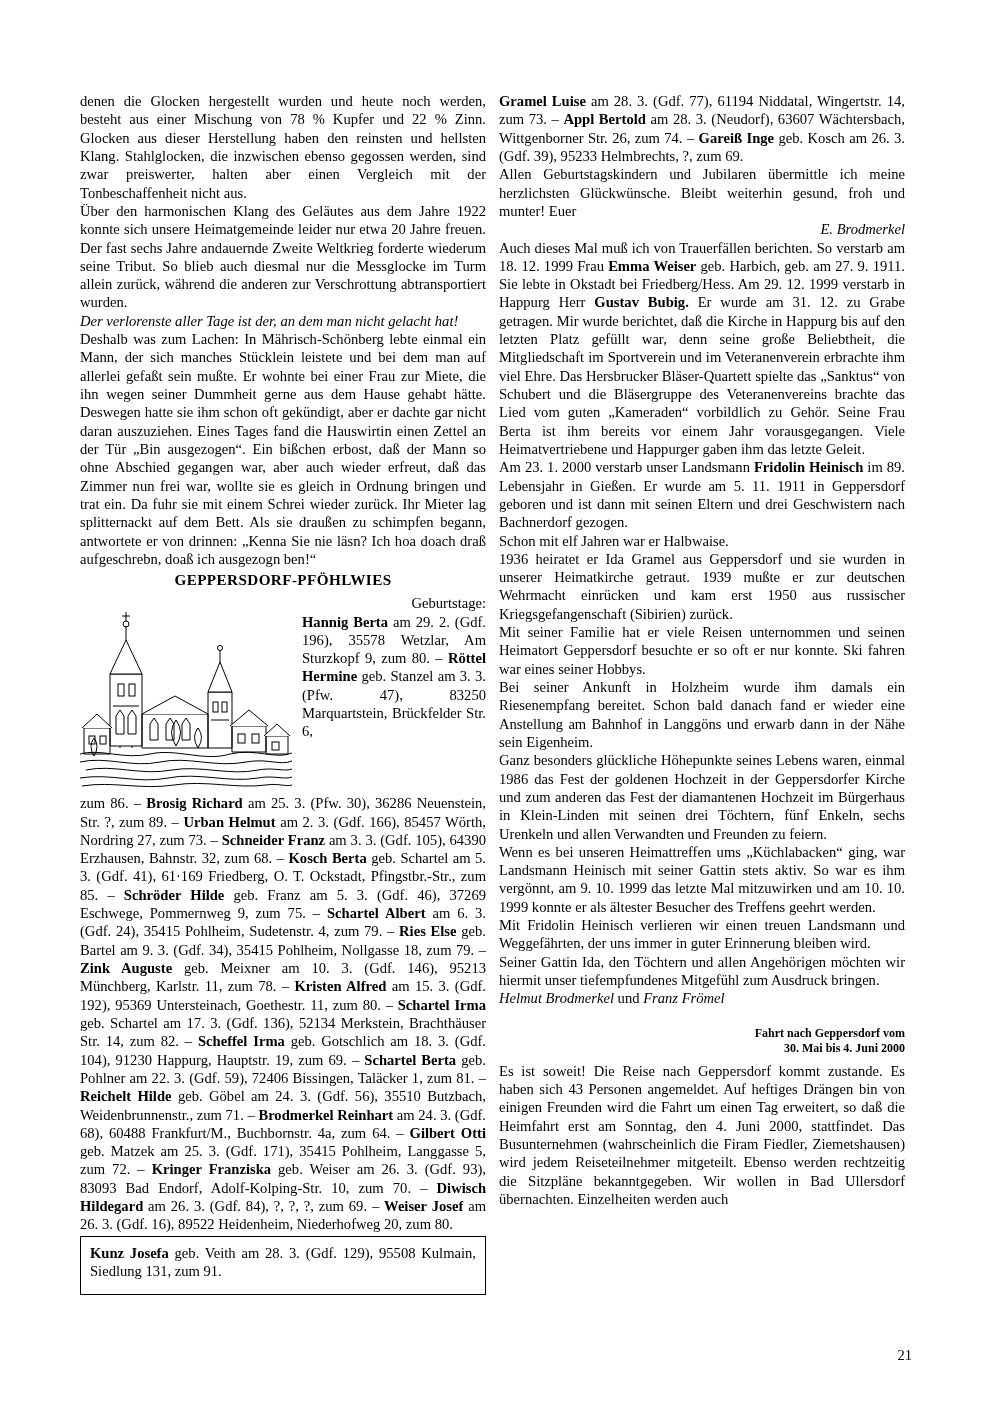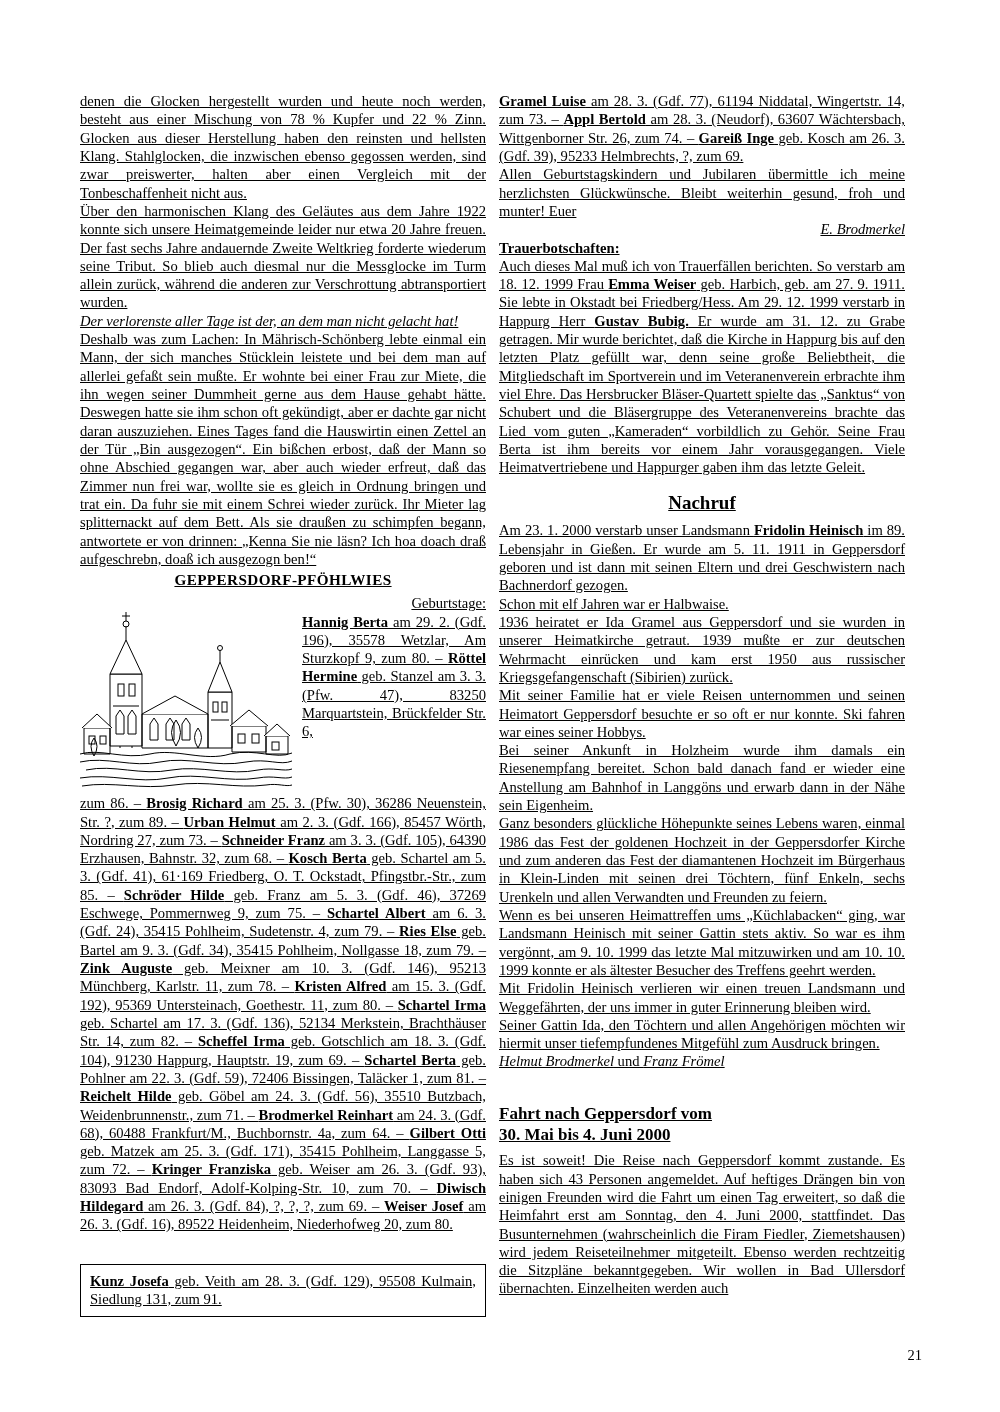--- a/index.html
+++ b/index.html
@@ -22,21 +22,20 @@
     height: 1412px;
     background: #fff;
   }
   .columns {
     position: absolute;
     left: 80px;
     top: 92px;
     width: 845px;
     display: flex;
     gap: 13px;
-    text-decoration: underline;
   }
   .col {
     width: 406px;
     font-size: 14.6px;
     line-height: 1.255;
     text-align: justify;
     hyphens: auto;
   }
   .col p {
     margin: 0;
@@ -56,25 +55,25 @@
     margin: 2px 0 5px 0;
   }
   .nachruf-heading {
     text-align: center;
     font-weight: bold;
     font-size: 19px;
     margin: 14px 0 7px 0;
     font-family: "Liberation Serif", serif;
   }
   .fahrt-heading {
-    text-align: left;
-    font-weight: bold;
-    font-size: 17px;
+    text-align: right;
+    font-weight: bold;
+    font-size: 12px;
     line-height: 1.25;
-    margin: 32px 0 6px 0;
+    margin: 18px 0 6px 0;
   }
   .sub-b {
     font-weight: bold;
     margin-top: 12px;
   }
   .sig-right {
     text-align: right;
     font-style: italic;
   }
   
@@ -86,29 +85,29 @@
     width: 212px;
     height: 196px;
     margin: 2px 10px 2px 0;
     position: relative;
   }
   .geb-label {
     text-align: right;
   }
   .boxed {
     border: 1px solid #000;
-    padding: 7px 9px 8px 9px;
-    margin-top: 30px;
+    padding: 7px 9px 14px 9px;
+    margin-top: 2px;
     font-size: 14.6px;
     line-height: 1.255;
     text-align: justify;
   }
   .pagenum {
     position: absolute;
-    right: 78px;
+    right: 88px;
     bottom: 48px;
     font-size: 14.5px;
   }
   .clear { clear: both; }
   svg { display: block; }
 </style>
 </head>
 <body>
 
 <div class="page">
@@ -191,24 +190,22 @@
       <div class="boxed" id="boxed-note"><span class="b">Kunz Josefa</span> geb. Veith am 28. 3. (Gdf. 129), 95508 Kulmain, Siedlung 131, zum 91.</div>
 
     </div>
 
     <div class="col">
 
       <p id="birthday-continuation"><span class="b">Gramel Luise</span> am 28. 3. (Gdf. 77), 61194 Niddatal, Wingertstr. 14, zum 73. – <span class="b">Appl Bertold</span> am 28. 3. (Neudorf), 63607 Wächtersbach, Wittgenborner Str. 26, zum 74. – <span class="b">Gareiß Inge</span> geb. Kosch am 26. 3. (Gdf. 39), 95233 Helmbrechts, ?, zum 69.</p>
       <p>Allen Geburtstagskindern und Jubilaren übermittle ich meine herzlichsten Glückwünsche. Bleibt weiterhin gesund, froh und munter! Euer</p>
       <p class="sig-right">E. Brodmerkel</p>
 
-      <p class="sub-b">Trauerbotschaften:</p>
       <p id="trauer-text">Auch dieses Mal muß ich von Trauerfällen berichten. So verstarb am 18. 12. 1999 Frau <span class="b">Emma Weiser</span> geb. Harbich, geb. am 27. 9. 1911. Sie lebte in Okstadt bei Friedberg/Hess. Am 29. 12. 1999 verstarb in Happurg Herr <span class="b">Gustav Bubig.</span> Er wurde am 31. 12. zu Grabe getragen. Mir wurde berichtet, daß die Kirche in Happurg bis auf den letzten Platz gefüllt war, denn seine große Beliebtheit, die Mitgliedschaft im Sportverein und im Veteranenverein erbrachte ihm viel Ehre. Das Hersbrucker Bläser-Quartett spielte das „Sanktus“ von Schubert und die Bläsergruppe des Veteranenvereins brachte das Lied vom guten „Kameraden“ vorbildlich zu Gehör. Seine Frau Berta ist ihm bereits vor einem Jahr vorausgegangen. Viele Heimatvertriebene und Happurger gaben ihm das letzte Geleit.</p>
 
-      <div class="nachruf-heading">Nachruf</div>
 
       <div id="nachruf-body">
           <p>Am 23. 1. 2000 verstarb unser Landsmann <span class="b">Fridolin Heinisch</span> im 89. Lebensjahr in Gießen. Er wurde am 5. 11. 1911 in Geppersdorf geboren und ist dann mit seinen Eltern und drei Geschwistern nach Bachnerdorf gezogen.</p>
           <p>Schon mit elf Jahren war er Halbwaise.</p>
           <p>1936 heiratet er Ida Gramel aus Geppersdorf und sie wurden in unserer Heimatkirche getraut. 1939 mußte er zur deutschen Wehrmacht einrücken und kam erst 1950 aus russischer Kriegsgefangenschaft (Sibirien) zurück.</p>
           <p>Mit seiner Familie hat er viele Reisen unternommen und seinen Heimatort Geppersdorf besuchte er so oft er nur konnte. Ski fahren war eines seiner Hobbys.</p>
           <p>Bei seiner Ankunft in Holzheim wurde ihm damals ein Riesenempfang bereitet. Schon bald danach fand er wieder eine Anstellung am Bahnhof in Langgöns und erwarb dann in der Nähe sein Eigenheim.</p>
           <p>Ganz besonders glückliche Höhepunkte seines Lebens waren, einmal 1986 das Fest der goldenen Hochzeit in der Geppersdorfer Kirche und zum anderen das Fest der diamantenen Hochzeit im Bürgerhaus in Klein-Linden mit seinen drei Töchtern, fünf Enkeln, sechs Urenkeln und allen Verwandten und Freunden zu feiern.</p>
           <p>Wenn es bei unseren Heimattreffen ums „Küchlabacken“ ging, war Landsmann Heinisch mit seiner Gattin stets aktiv. So war es ihm vergönnt, am 9. 10. 1999 das letzte Mal mitzuwirken und am 10. 10. 1999 konnte er als ältester Besucher des Treffens geehrt werden.</p>
           <p>Mit Fridolin Heinisch verlieren wir einen treuen Landsmann und Weggefährten, der uns immer in guter Erinnerung bleiben wird.</p>

